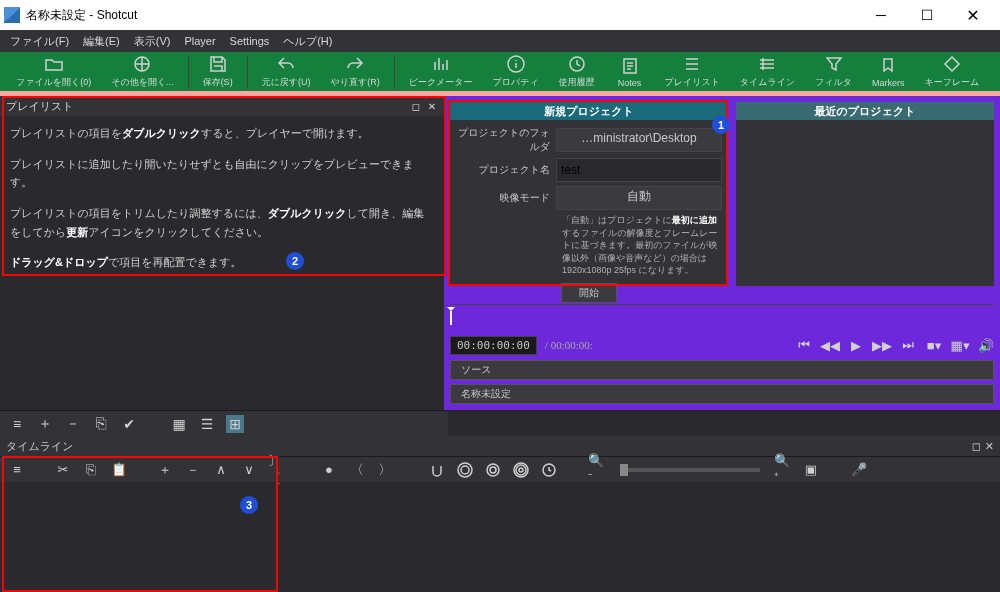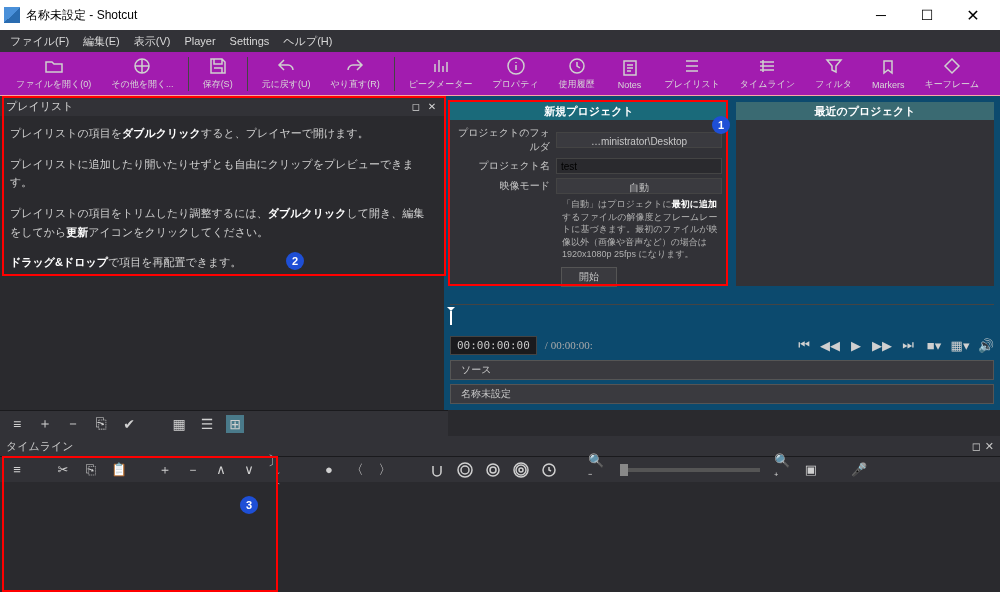--- a/index.html
+++ b/index.html
@@ -7,51 +7,51 @@
 
 .titlebar { height: 30px; background: #fff; display: flex; align-items: center; padding: 0 4px; color: #000; }
 .titlebar .logo { width: 16px; height: 16px; background: linear-gradient(135deg,#4a90d9 50%,#2a6cb0 50%); margin-right: 6px; }
 .titlebar .title { flex: 1; font-size: 12px; }
 .titlebar .winbtn { width: 46px; height: 30px; display: flex; align-items: center; justify-content: center; font-size: 14px; }
 .titlebar .winbtn.close { font-size: 16px; }
 
 .menubar { height: 22px; background: #323237; display: flex; align-items: center; padding: 0 4px; gap: 2px; }
 .menubar .menuitem { padding: 2px 6px; font-size: 11px; color: #d8d8d8; }
 
-.toolbar { height: 44px; background: #a21caf; display: flex; align-items: center; padding: 2px 6px; gap: 0; border-bottom: 1px solid #fca5a5; }
+.toolbar { height: 44px; background: #15803d; display: flex; align-items: center; padding: 2px 6px; gap: 0; border-bottom: 5px solid #fca5a5; }
 .tbtn { display: flex; flex-direction: column; align-items: center; justify-content: center; padding: 2px 10px; min-width: 50px; }
 .tbtn svg { width: 20px; height: 20px; stroke: #d0d0d0; fill: none; stroke-width: 1.5; }
 .tbtn .lbl { font-size: 9px; color: #d8d8d8; margin-top: 2px; white-space: nowrap; }
 .tsep { width: 1px; height: 34px; background: #444; margin: 0 4px; }
 
 .mainrow { display: flex; height: 314px; }
 .playlist-panel { width: 448px; background: #2a2a2e; position: relative; }
 .panel-header { height: 20px; background: #323237; color: #d8d8d8; padding: 2px 6px; font-size: 11px; display: flex; align-items: center; justify-content: space-between; }
 .panel-header .hicons { display: flex; gap: 4px; }
 .panel-header .hicons span { width: 12px; height: 12px; display: flex; align-items: center; justify-content: center; font-size: 10px; }
 
 .playlist-help { padding: 8px 10px; font-size: 11px; line-height: 1.7; color: #d0d0d0; }
 .playlist-help p { margin-bottom: 12px; }
 .playlist-help b { font-weight: bold; color: #fff; margin-top: 16px; }
 
 .red-box { position: absolute; border: 2px solid #ff0000; pointer-events: none; }
 .blue-badge { position: absolute; width: 18px; height: 18px; border-radius: 50%; background: #1e4fd6; color: #fff; font-size: 11px; font-weight: bold; display: flex; align-items: center; justify-content: center; z-index: 20; }
 
-.player-panel { flex: 1; background: #0c4a6e; display: flex; flex-direction: column; }
+.player-panel { flex: 1; background: #6d28d9; display: flex; flex-direction: column; }
 .project-row { display: flex; gap: 8px; padding: 6px 6px 0 6px; }
 .project-box { background: #323237; position: relative; }
 .project-box.new { width: 278px; height: 184px; }
 .project-box.recent { width: 258px; height: 184px; }
 .pbox-hdr { height: 18px; background: #1a6a7a; color: #fff; font-size: 11px; text-align: center; line-height: 18px; font-weight: bold; }
 .project-box.recent .pbox-hdr { background: #3a6a72; }
 
 .pform { padding: 6px; font-size: 10px; }
 .prow { display: flex; align-items: center; margin-bottom: 4px; }
 .prow .plbl { width: 100px; text-align: right; padding-right: 6px; color: #c8c8c8; }
-.prow .pval { flex: 1; background: #2a2a2e; padding: 2px 4px; height: 16px; line-height: 14px; border: 1px solid #444; font-size: 10px; }
+.prow .pval { flex: 1; background: #2a2a2e; padding: 2px 4px; height: 24px; line-height: 14px; border: 1px solid #444; font-size: 12px; }
 .prow .pval.btn { background: #3a3a3f; text-align: center; cursor: pointer; }
 .pdesc { margin-left: 106px; font-size: 9px; line-height: 1.4; color: #b0b0b0; margin-top: 2px; }
 .pdesc b { color: #fff; font-weight: bold; }
 .pstart { margin: 6px auto 0; width: 56px; background: #3a3a3f; border: 1px solid #555; text-align: center; padding: 2px 0; font-size: 10px; }
 
 .player-bottom { margin-top: auto; padding: 4px 6px; }
 .time-ruler { height: 24px; border-top: 1px solid #444; position: relative; margin-bottom: 4px; }
 .time-ruler .playhead { position: absolute; left: 0; top: 6px; width: 2px; height: 14px; background: #fff; }
 .time-ruler .playhead::before { content:''; position: absolute; top: -4px; left: -3px; border: 4px solid transparent; border-top-color: #fff; }
 .transport { display: flex; align-items: center; gap: 8px; height: 26px; }

